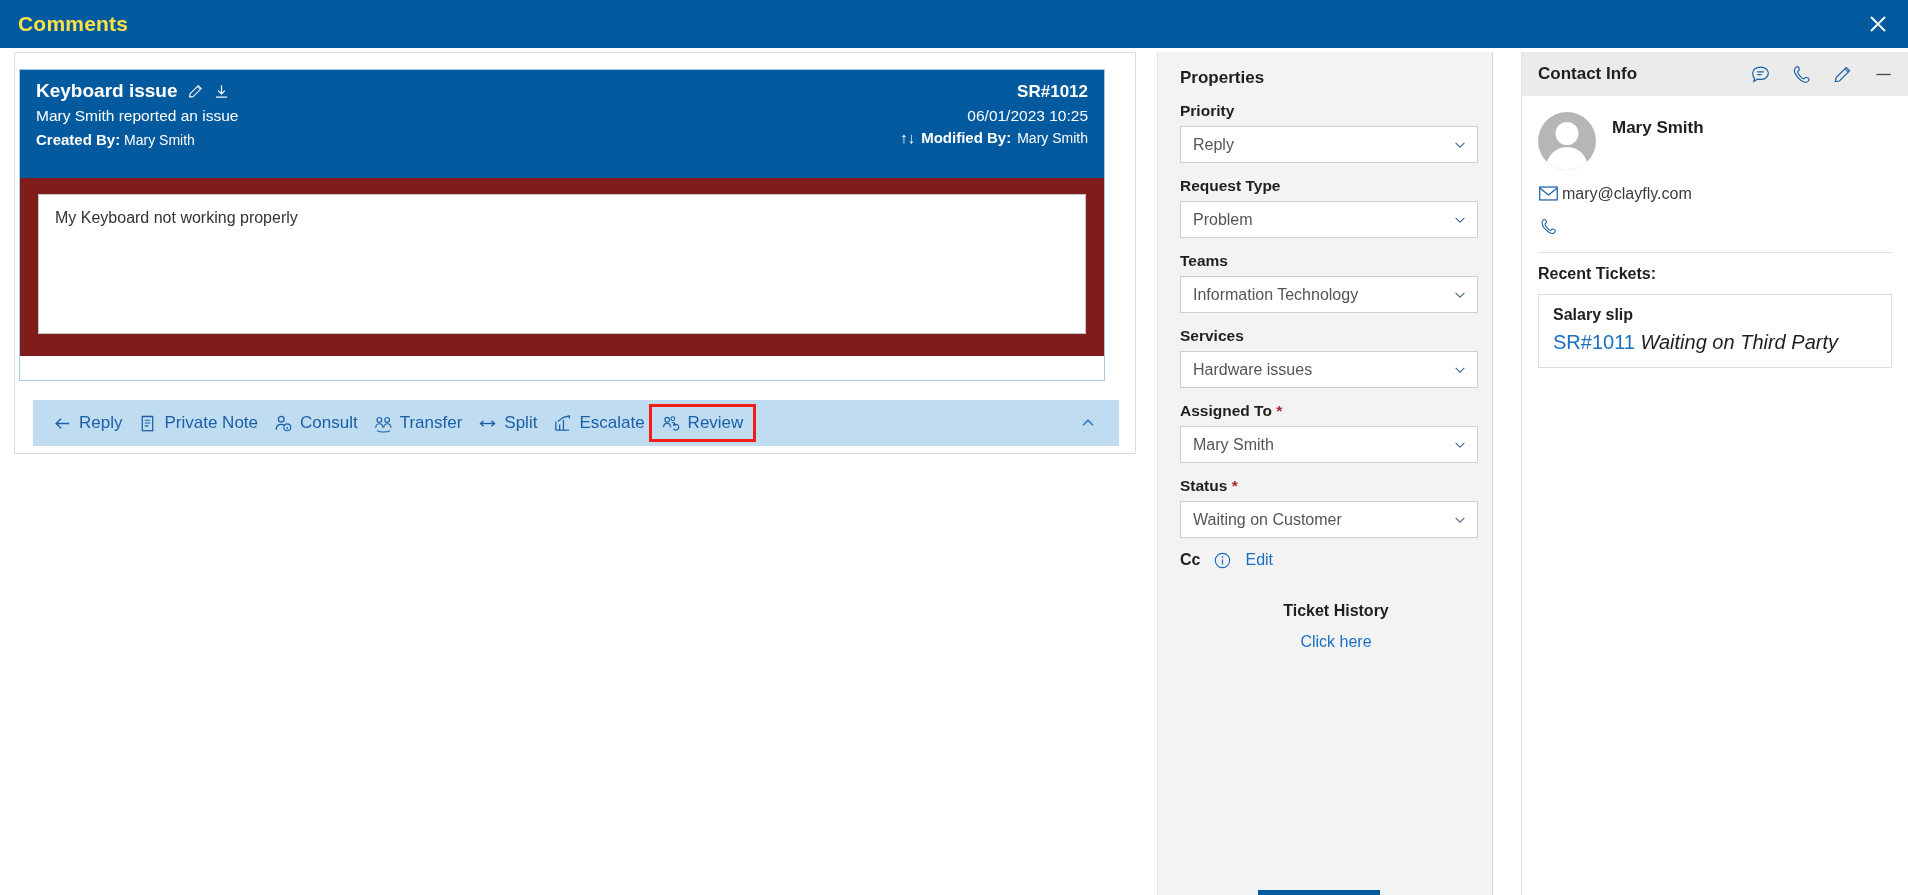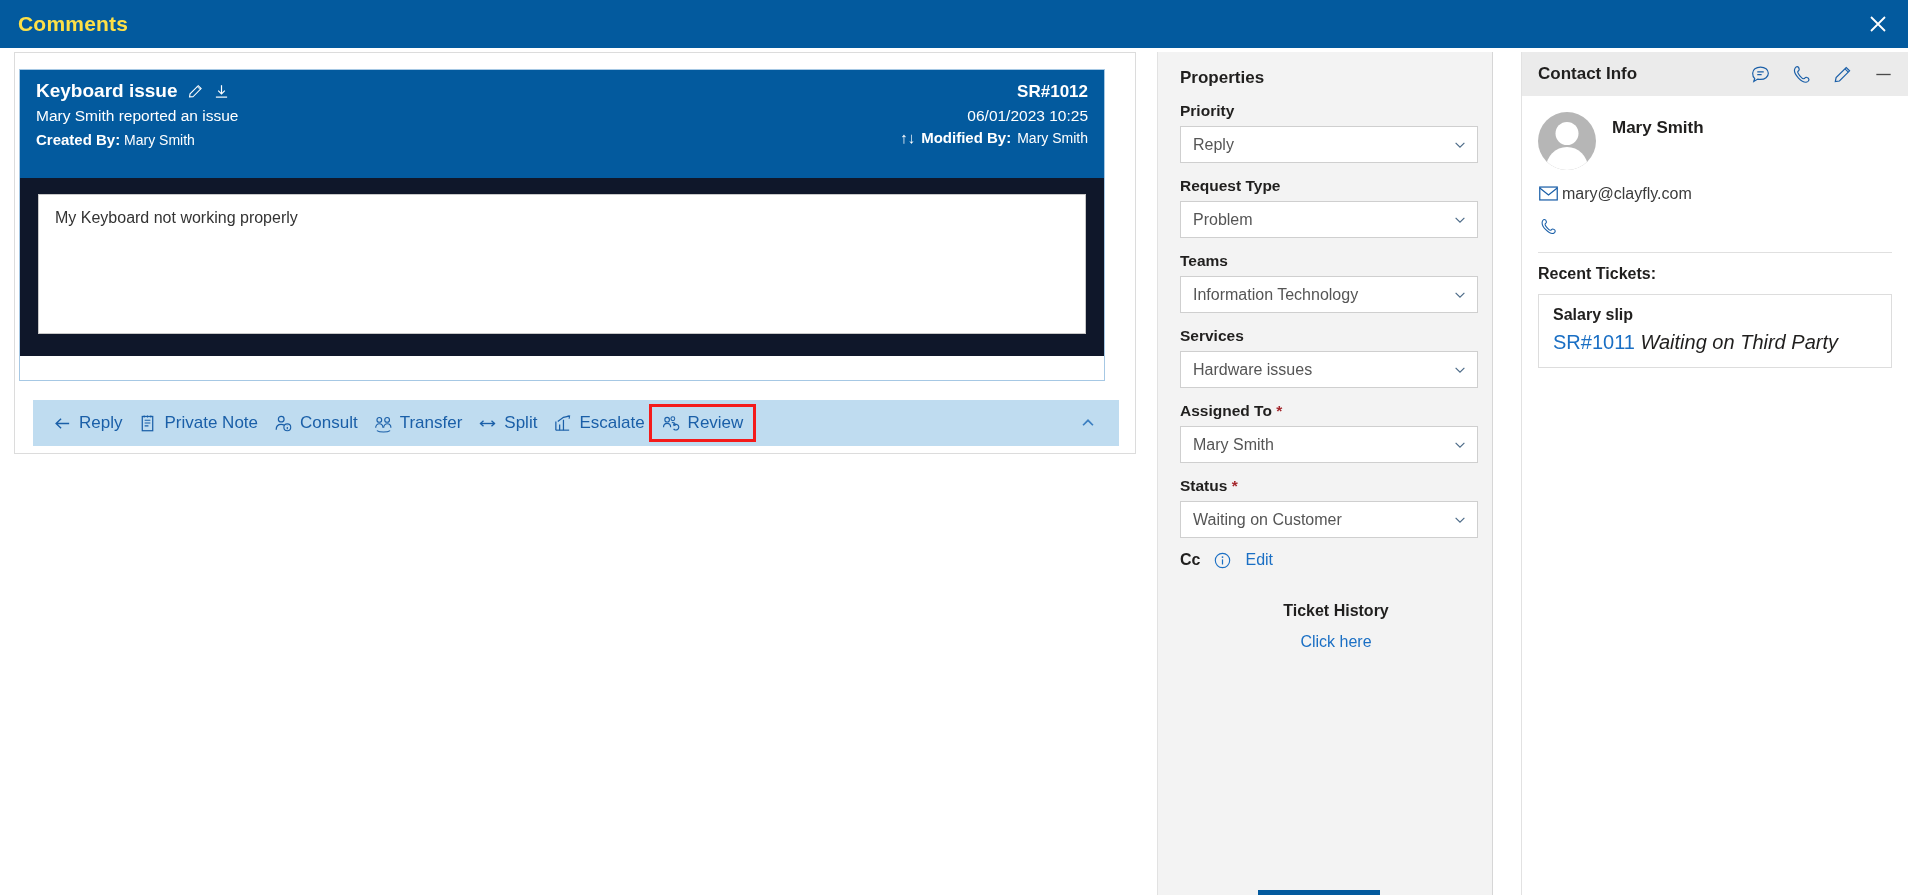--- a/index.html
+++ b/index.html
@@ -63,21 +63,21 @@
     position: absolute; right: 16px; top: 10px;
     text-align: right; line-height: 1.45;
   }
   .th-sr { font-size: 17px; font-weight: 700; }
   .th-date { font-size: 15.5px; font-weight: 400; }
   .th-mod { font-size: 14px; display: flex; align-items: center; justify-content: flex-end; gap: 6px; }
   .th-mod b { font-weight: 700; font-size: 15px; }
   .updown { display: inline-block; font-size: 15px; font-weight: 700; }
 
   .ticket-body {
-    padding: 16px 18px 18px 18px; background: #0f172a;
+    padding: 16px 18px 18px 18px; background: #7f1d1d;
   }
   .comment-box {
     width: 100%; height: 140px;
     border: 1px solid #c8c8c8; background: #ffffff;
     padding: 14px 16px;
     font-size: 16px; color: #333333;
     font-family: "Liberation Sans", sans-serif;
     resize: none; outline: none;
   }
 

